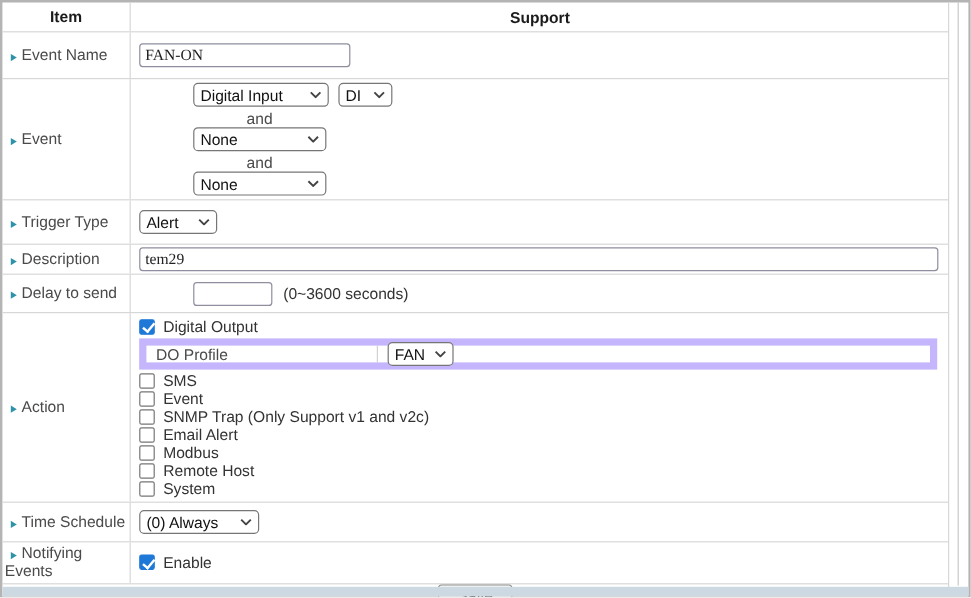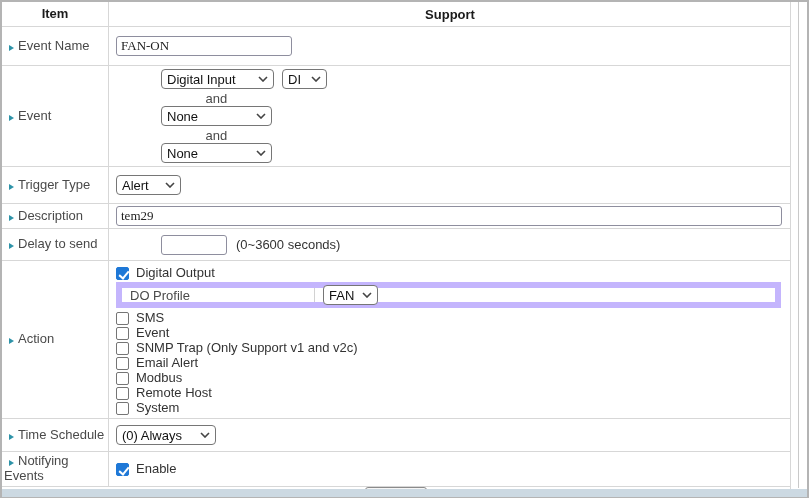--- a/index.html
+++ b/index.html
@@ -52,21 +52,21 @@
     display:inline-flex; align-items:center; justify-content:space-between;
     height:20px; box-sizing:border-box; border:1px solid #767676; border-radius:4px;
     background:#fff; padding:0 5px; color:#111; cursor:default; flex:none;
   }
   .sel .chev { margin-left:8px; flex:none; }
   .w113{width:113px}.w45{width:45px}.w111{width:111px}.w65{width:65px}.w55{width:55px}.w100{width:100px}
   .inline-row { display:flex; align-items:center;margin-left:45px; }
   .gap2 { margin-top:2px;flex-direction:column; }
   .and-lbl { color:#4a4a4a; width:22px; flex:none; }
 
-  .cb-row { display:flex; align-items:flex-end; height:15px; cursor:default; }
+  .cb-row { display:flex; align-items:center; height:15px; cursor:default; }
   .cb {
     width:13px; height:13px; box-sizing:border-box; border:1px solid #757575; border-radius:2px;
     background:#fff; position:relative; flex:none; margin-right:7px;
   }
   .cb.checked { background:var(--checkbox-checked,#1e78d7); border-color:var(--checkbox-checked,#1e78d7); }
   .cb.checked::after {
     content:""; position:absolute; left:3.5px; top:0.5px; width:4px; height:8px;
     border:solid #fff; border-width:0 2px 2px 0; transform:rotate(40deg);
   }
   .cb-label { color:#333; }

